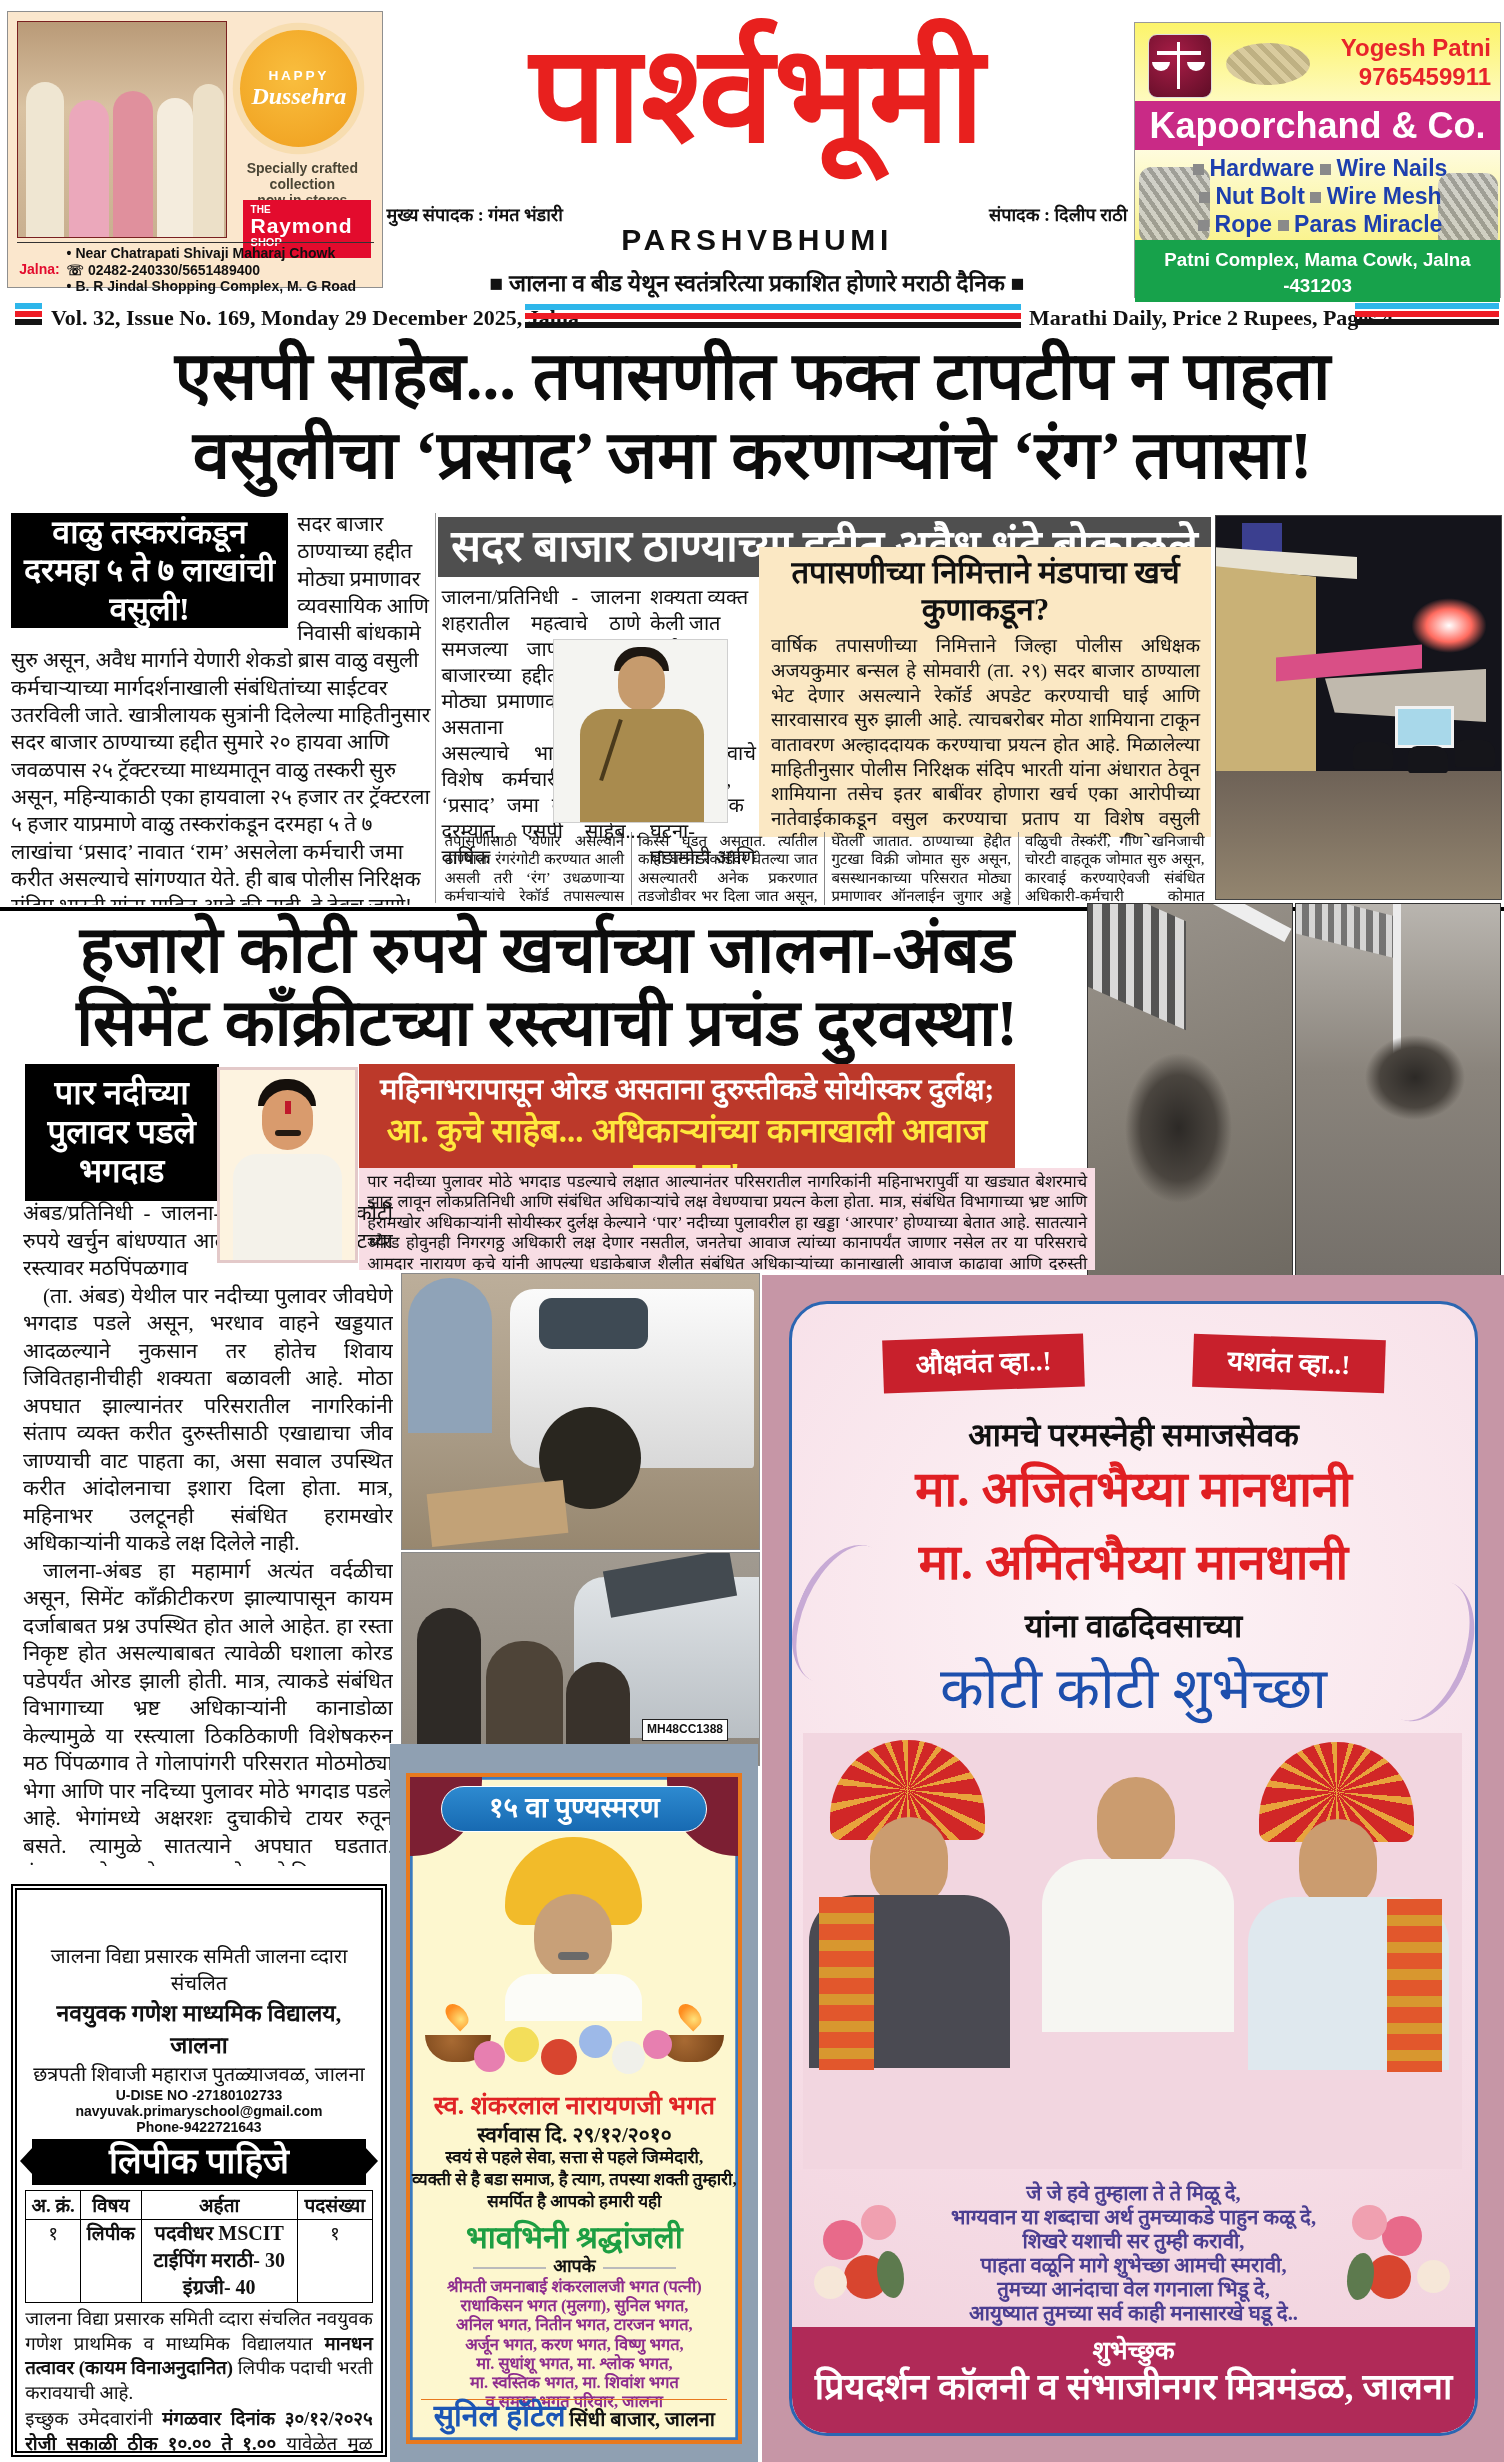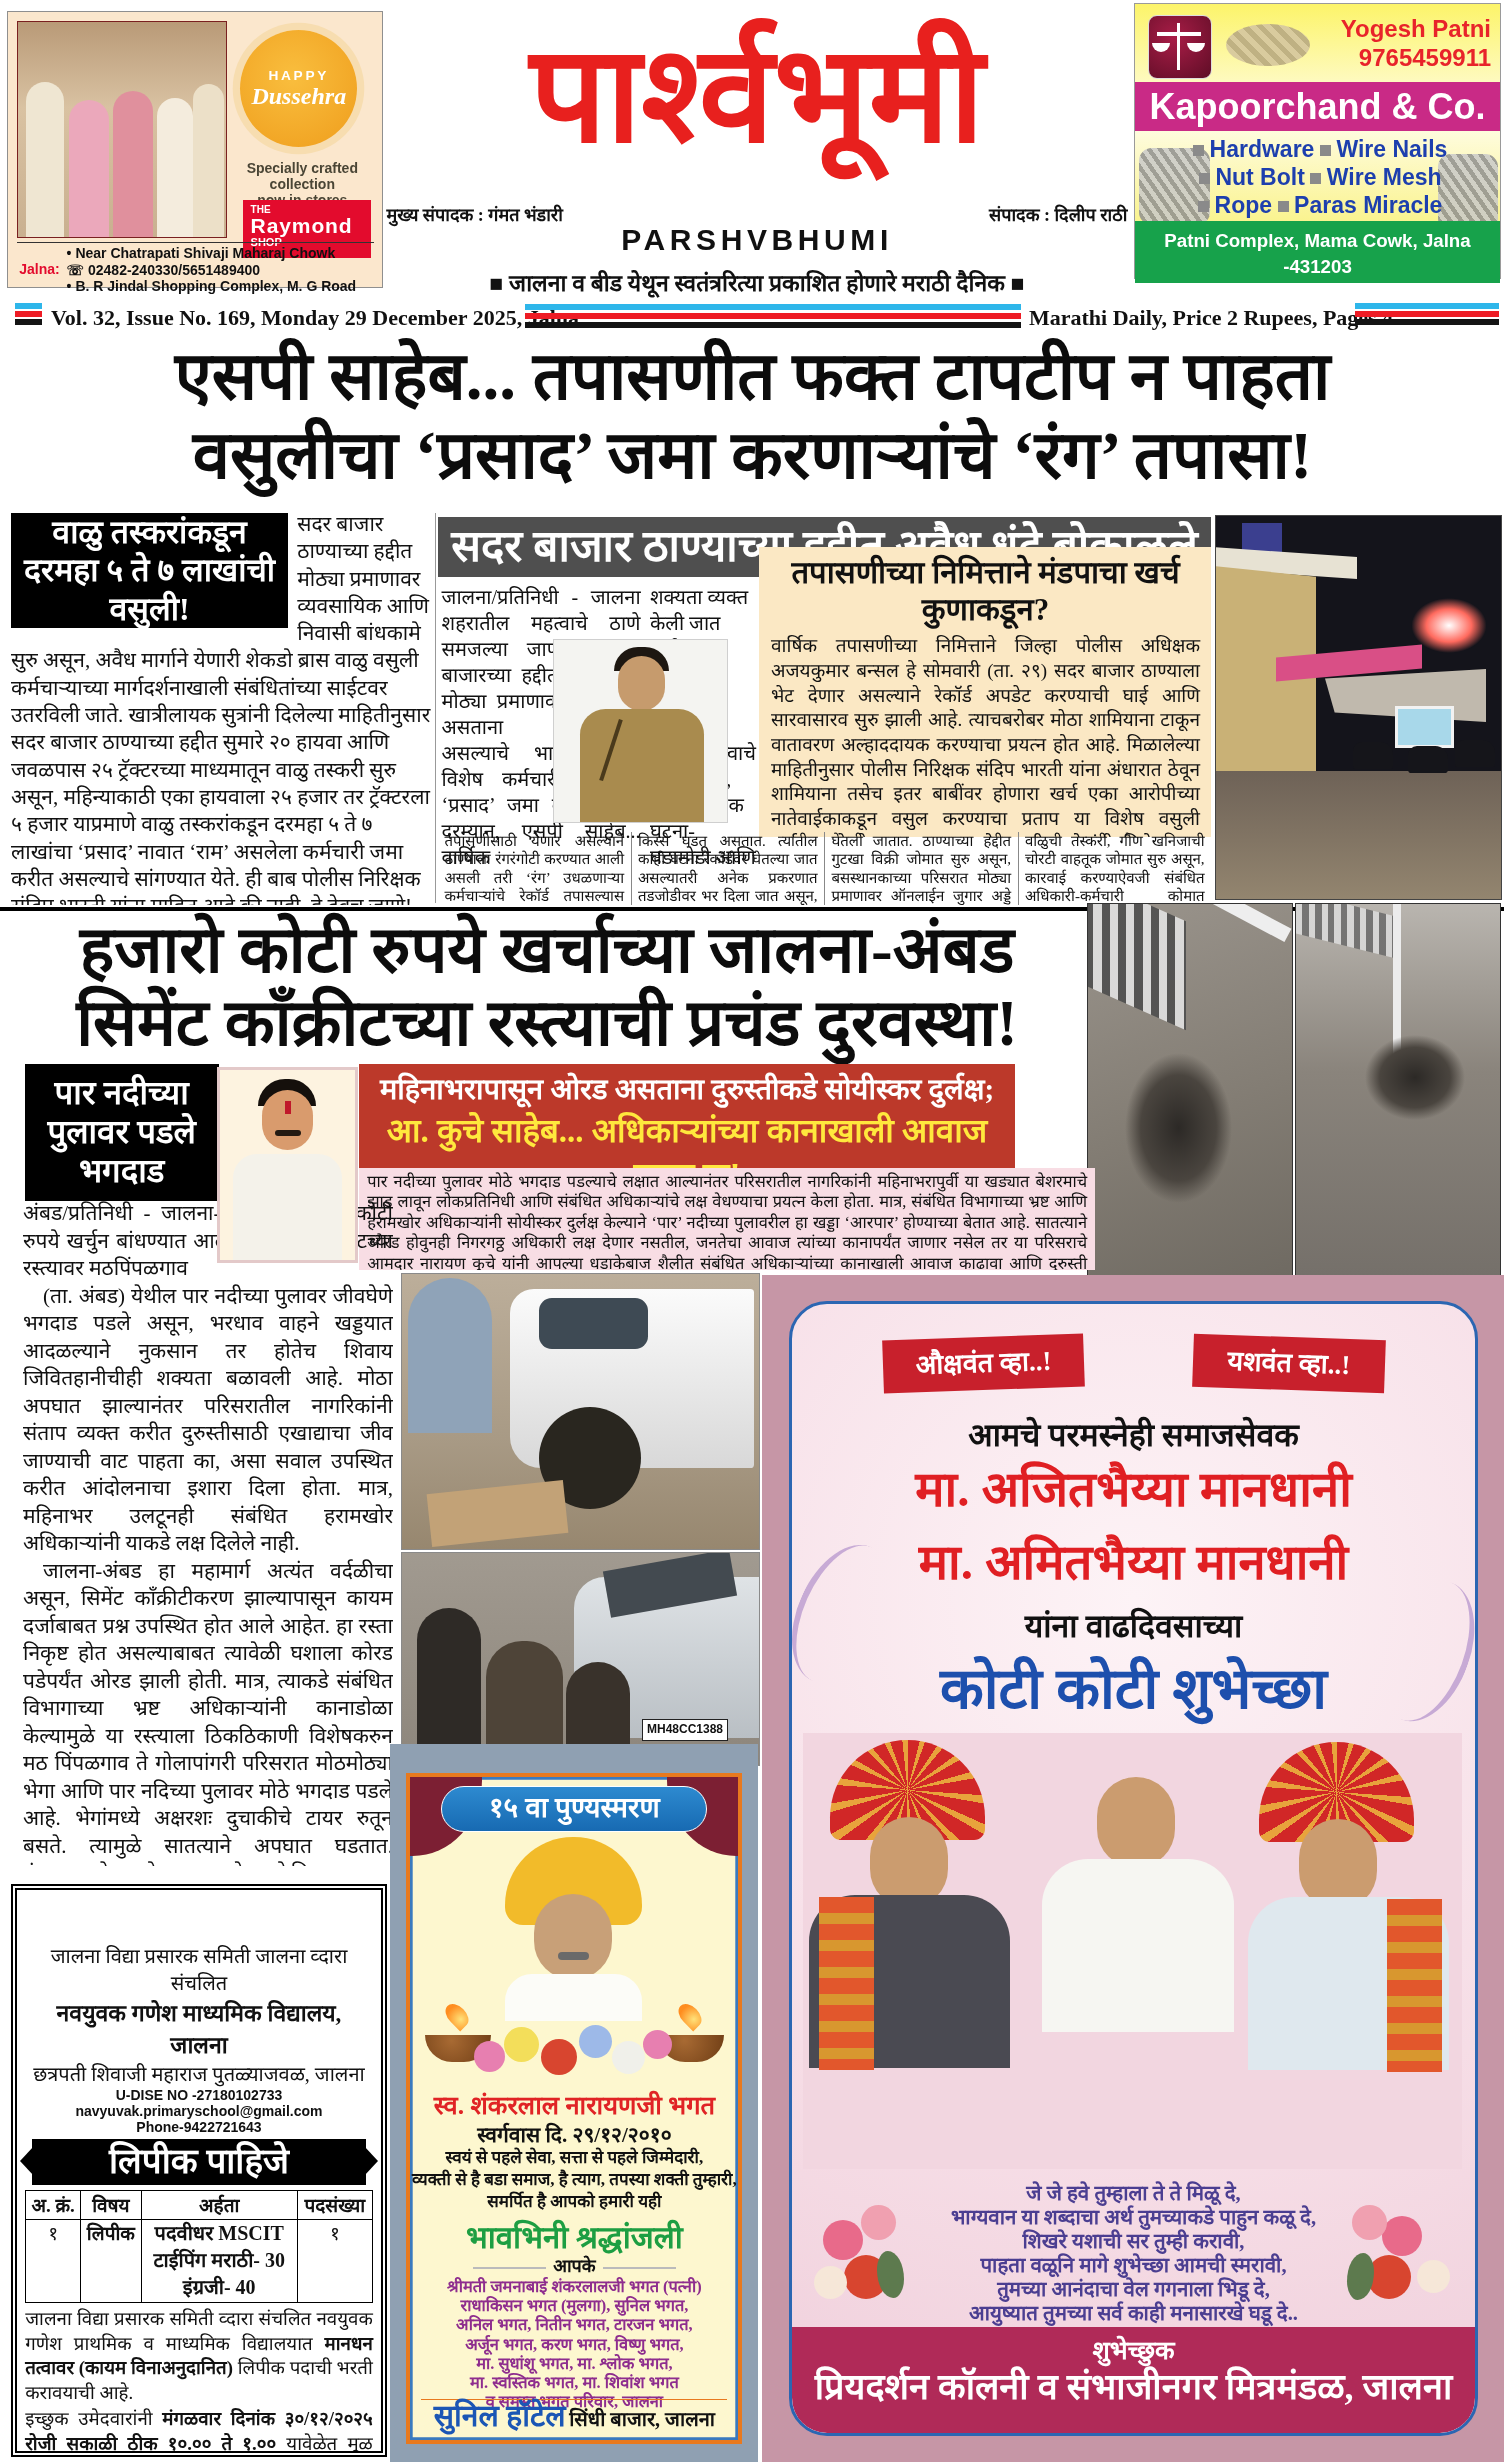--- a/index.html
+++ b/index.html
@@ -36,21 +36,21 @@
   #masthead{left:383px;top:0;width:748px;height:301px;}
   .m-title{position:absolute;left:0;top:-5.5px;width:748px;text-align:center;color:#e8201e;
            font-weight:bold;font-size:135px;line-height:201px;white-space:nowrap;}
   .m-chief{position:absolute;left:3.6px;top:202px;font-size:18px;font-weight:bold;}
   .m-ed{position:absolute;right:3.6px;top:202px;font-size:18px;font-weight:bold;}
   .m-sub{position:absolute;left:0;top:223px;width:748px;text-align:center;font-size:30px;font-weight:bold;
          letter-spacing:4.6px;font-family:"Liberation Sans",sans-serif;}
   .m-tag{position:absolute;left:0;top:266px;width:748px;text-align:center;font-size:23px;font-weight:bold;}
 
   
-  #kapoor{left:1134px;top:3px;width:365px;height:274px;border:1.8px solid #9a9a9a;
+  #kapoor{left:1134px;top:22px;width:365px;height:274px;border:1.8px solid #9a9a9a;
           background:linear-gradient(180deg,#fcf46a 0%,#fffde8 42%,#f7ee5e 100%);
           font-family:"Liberation Sans",sans-serif;}
   .kc-logo{position:absolute;left:12.8px;top:11px;width:62px;height:62px;border-radius:9px;border:1.8px solid #ddd;
            background:radial-gradient(circle at 40% 35%,#a91d47,#5e0d26);}
   .kc-post{position:absolute;left:28px;top:7.3px;width:3.6px;height:47px;background:#fff;}
   .kc-bar{position:absolute;left:8.2px;top:16.4px;width:44px;height:3.6px;background:#fff;}
   .kc-pan{position:absolute;width:18px;height:9px;border-radius:0 0 9px 9px;background:#fff;top:27px;}
   .kc-rope{position:absolute;left:91px;top:20px;width:84px;height:42px;border-radius:50%;
            background:repeating-linear-gradient(45deg,#d9cb9e 0 5.5px,#bfb183 5.5px 11px);}
   .kc-name{position:absolute;right:9px;top:11px;color:#e8232a;font-size:24px;font-weight:bold;}
@@ -225,21 +225,21 @@
   .bd-card{position:absolute;left:27px;top:25.5px;width:689px;height:1135px;border:3.6px solid #2b66b2;
            border-radius:38px;background:radial-gradient(circle at 50% 26%,#fdf3f6 0%,#f6dde6 62%,#f0d0dc 100%);
            box-sizing:border-box;overflow:hidden;}
   .bd-badge{position:absolute;top:33px;height:53px;background:#c8202c;color:#fff;font-size:27px;font-weight:bold;
             text-align:center;line-height:53px;}
   .bd-b1{left:91px;width:201px;transform:rotate(-2deg);}
   .bd-b2{left:401px;width:192px;transform:rotate(2deg);}
   .bd-intro{position:absolute;left:0;top:108px;width:100%;text-align:center;font-size:32px;font-weight:bold;}
   .bd-name{position:absolute;left:0;width:100%;text-align:center;color:#e01f23;font-size:49px;font-weight:bold;}
   .bd-occ{position:absolute;left:0;top:299px;width:100%;text-align:center;font-size:32px;font-weight:bold;}
-  .bd-wish{position:absolute;left:0;top:343px;width:100%;text-align:center;color:#1d4fad;font-size:57px;font-weight:bold;}
+  .bd-wish{position:absolute;left:0;top:343px;width:100%;text-align:center;color:#1d4fad;font-size:57px;font-weight:normal;}
   .orn{position:absolute;width:82px;height:146px;border-left:6.4px solid rgba(150,110,190,.5);border-radius:50%;}
   .bd-photo{position:absolute;left:11px;top:429px;width:659px;height:436px;background:#f2d6e0;overflow:hidden;}
   .turb{position:absolute;width:155px;height:100px;border-radius:78px 78px 11px 11px;
         background:repeating-conic-gradient(from 200deg,#d12727 0 14deg,#e8a33c 14deg 20deg);}
   .face{position:absolute;width:78px;height:91px;border-radius:40px;background:#cb9c6f;}
   .shirt{position:absolute;width:201px;height:173px;border-radius:46px 46px 0 0;}
   .stole{position:absolute;width:55px;height:173px;background:repeating-linear-gradient(180deg,#e2572c 0 16.4px,#d8972f 16.4px 27px);}
   .bd-poem{position:absolute;left:0;top:877px;width:100%;text-align:center;color:#4b3e91;
            font-size:20.5px;font-weight:bold;line-height:1.18;}
   .bq{position:absolute;width:119px;height:150px;}

